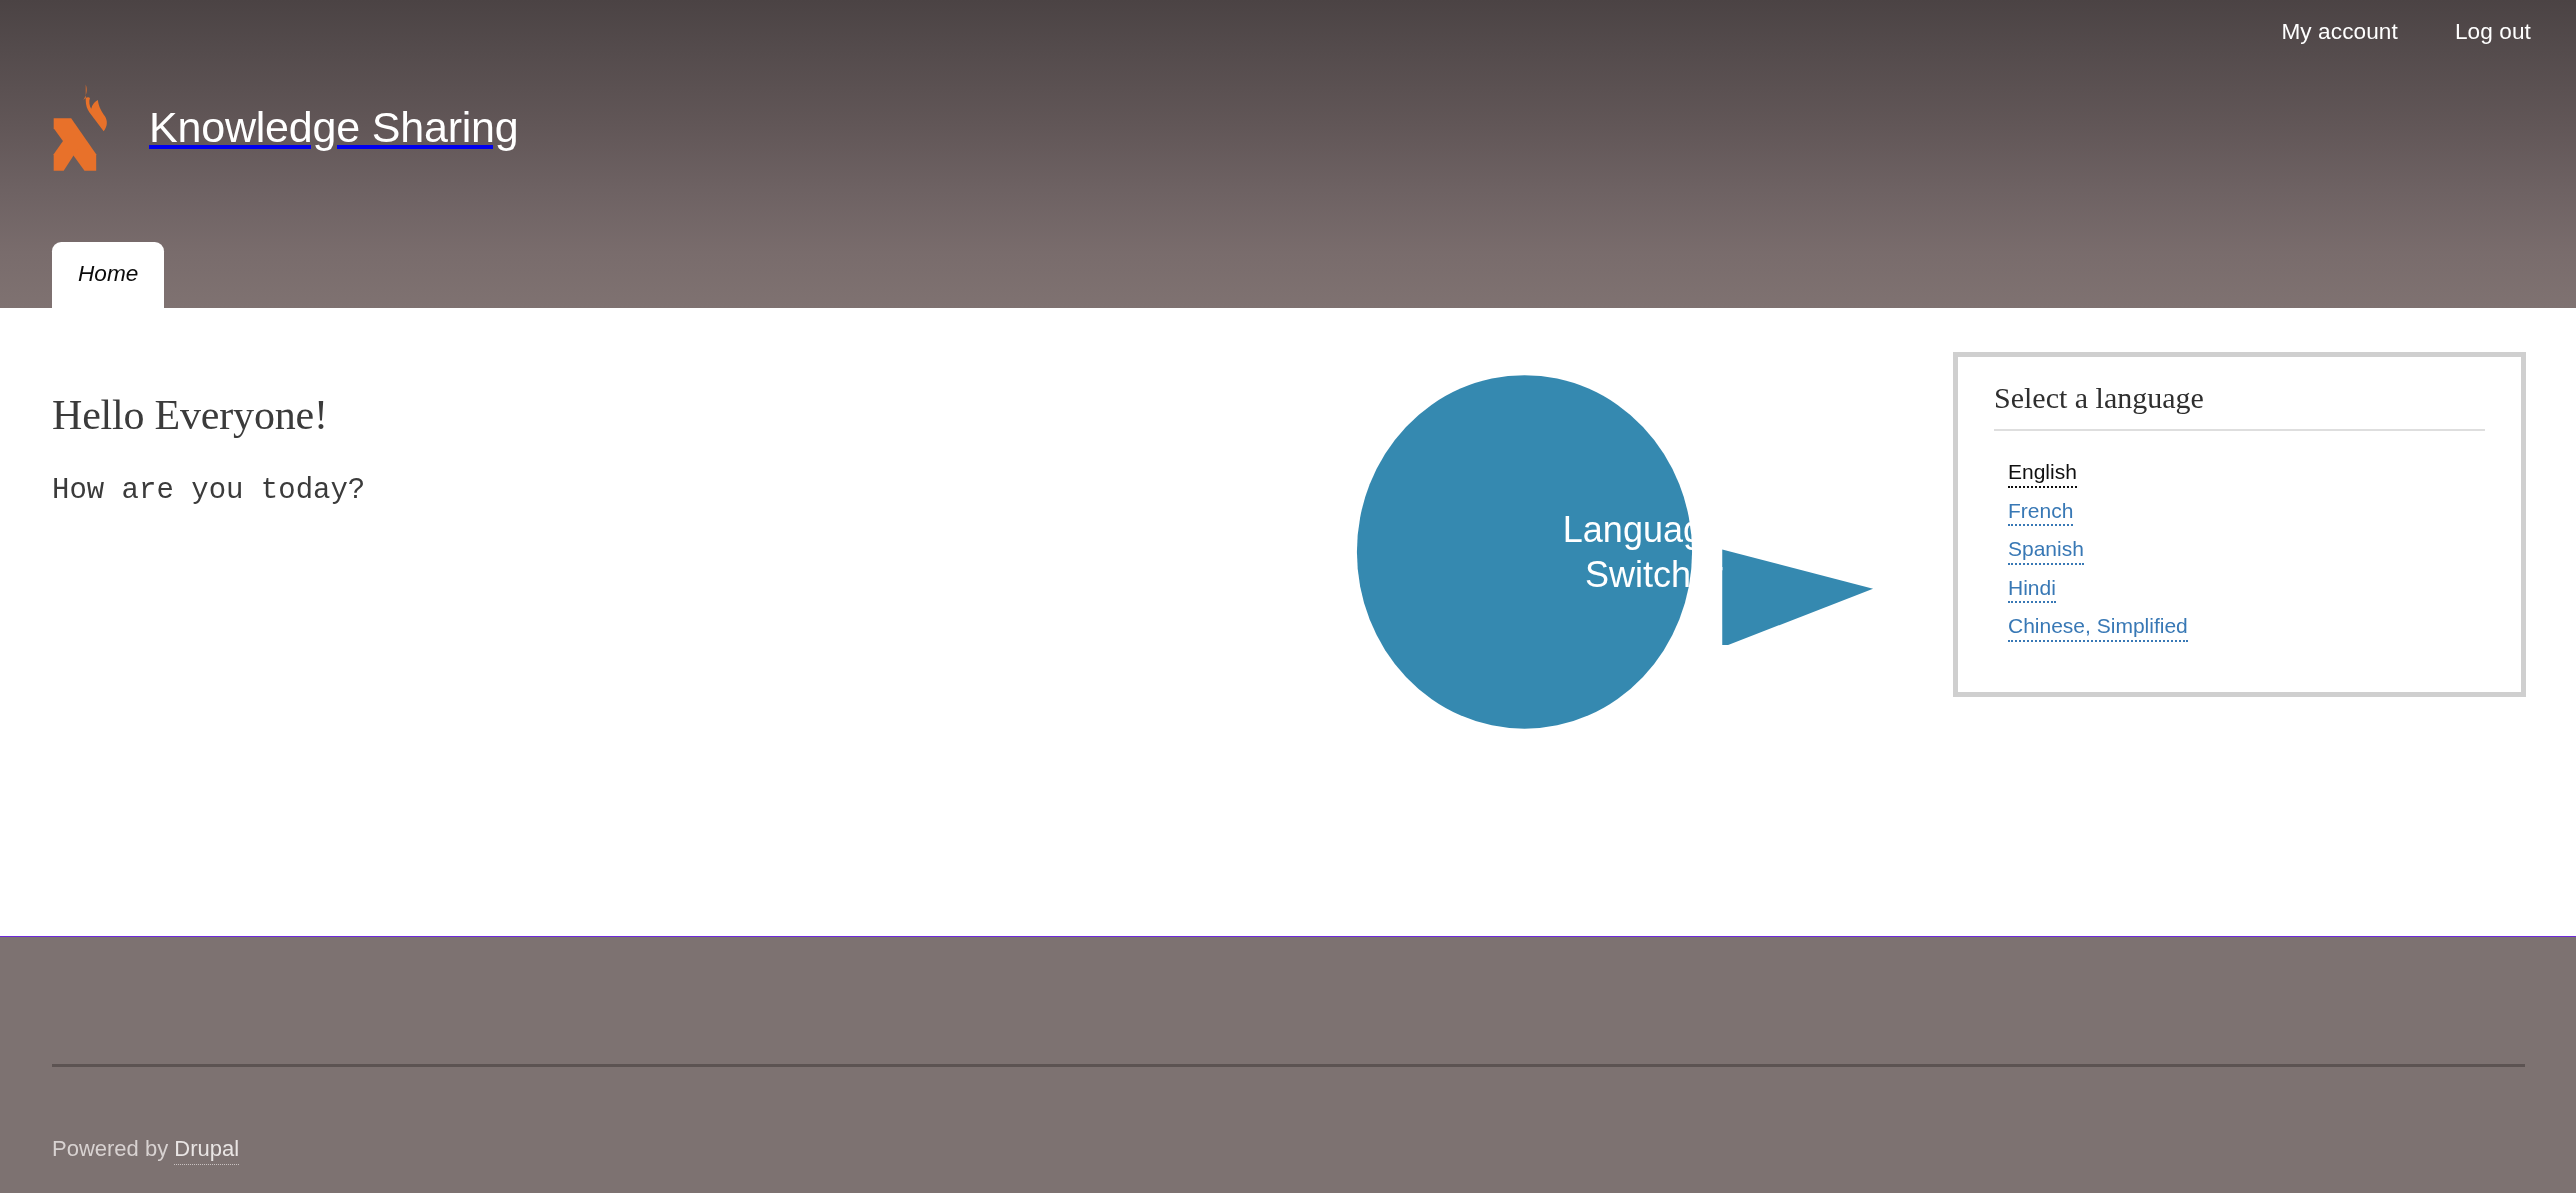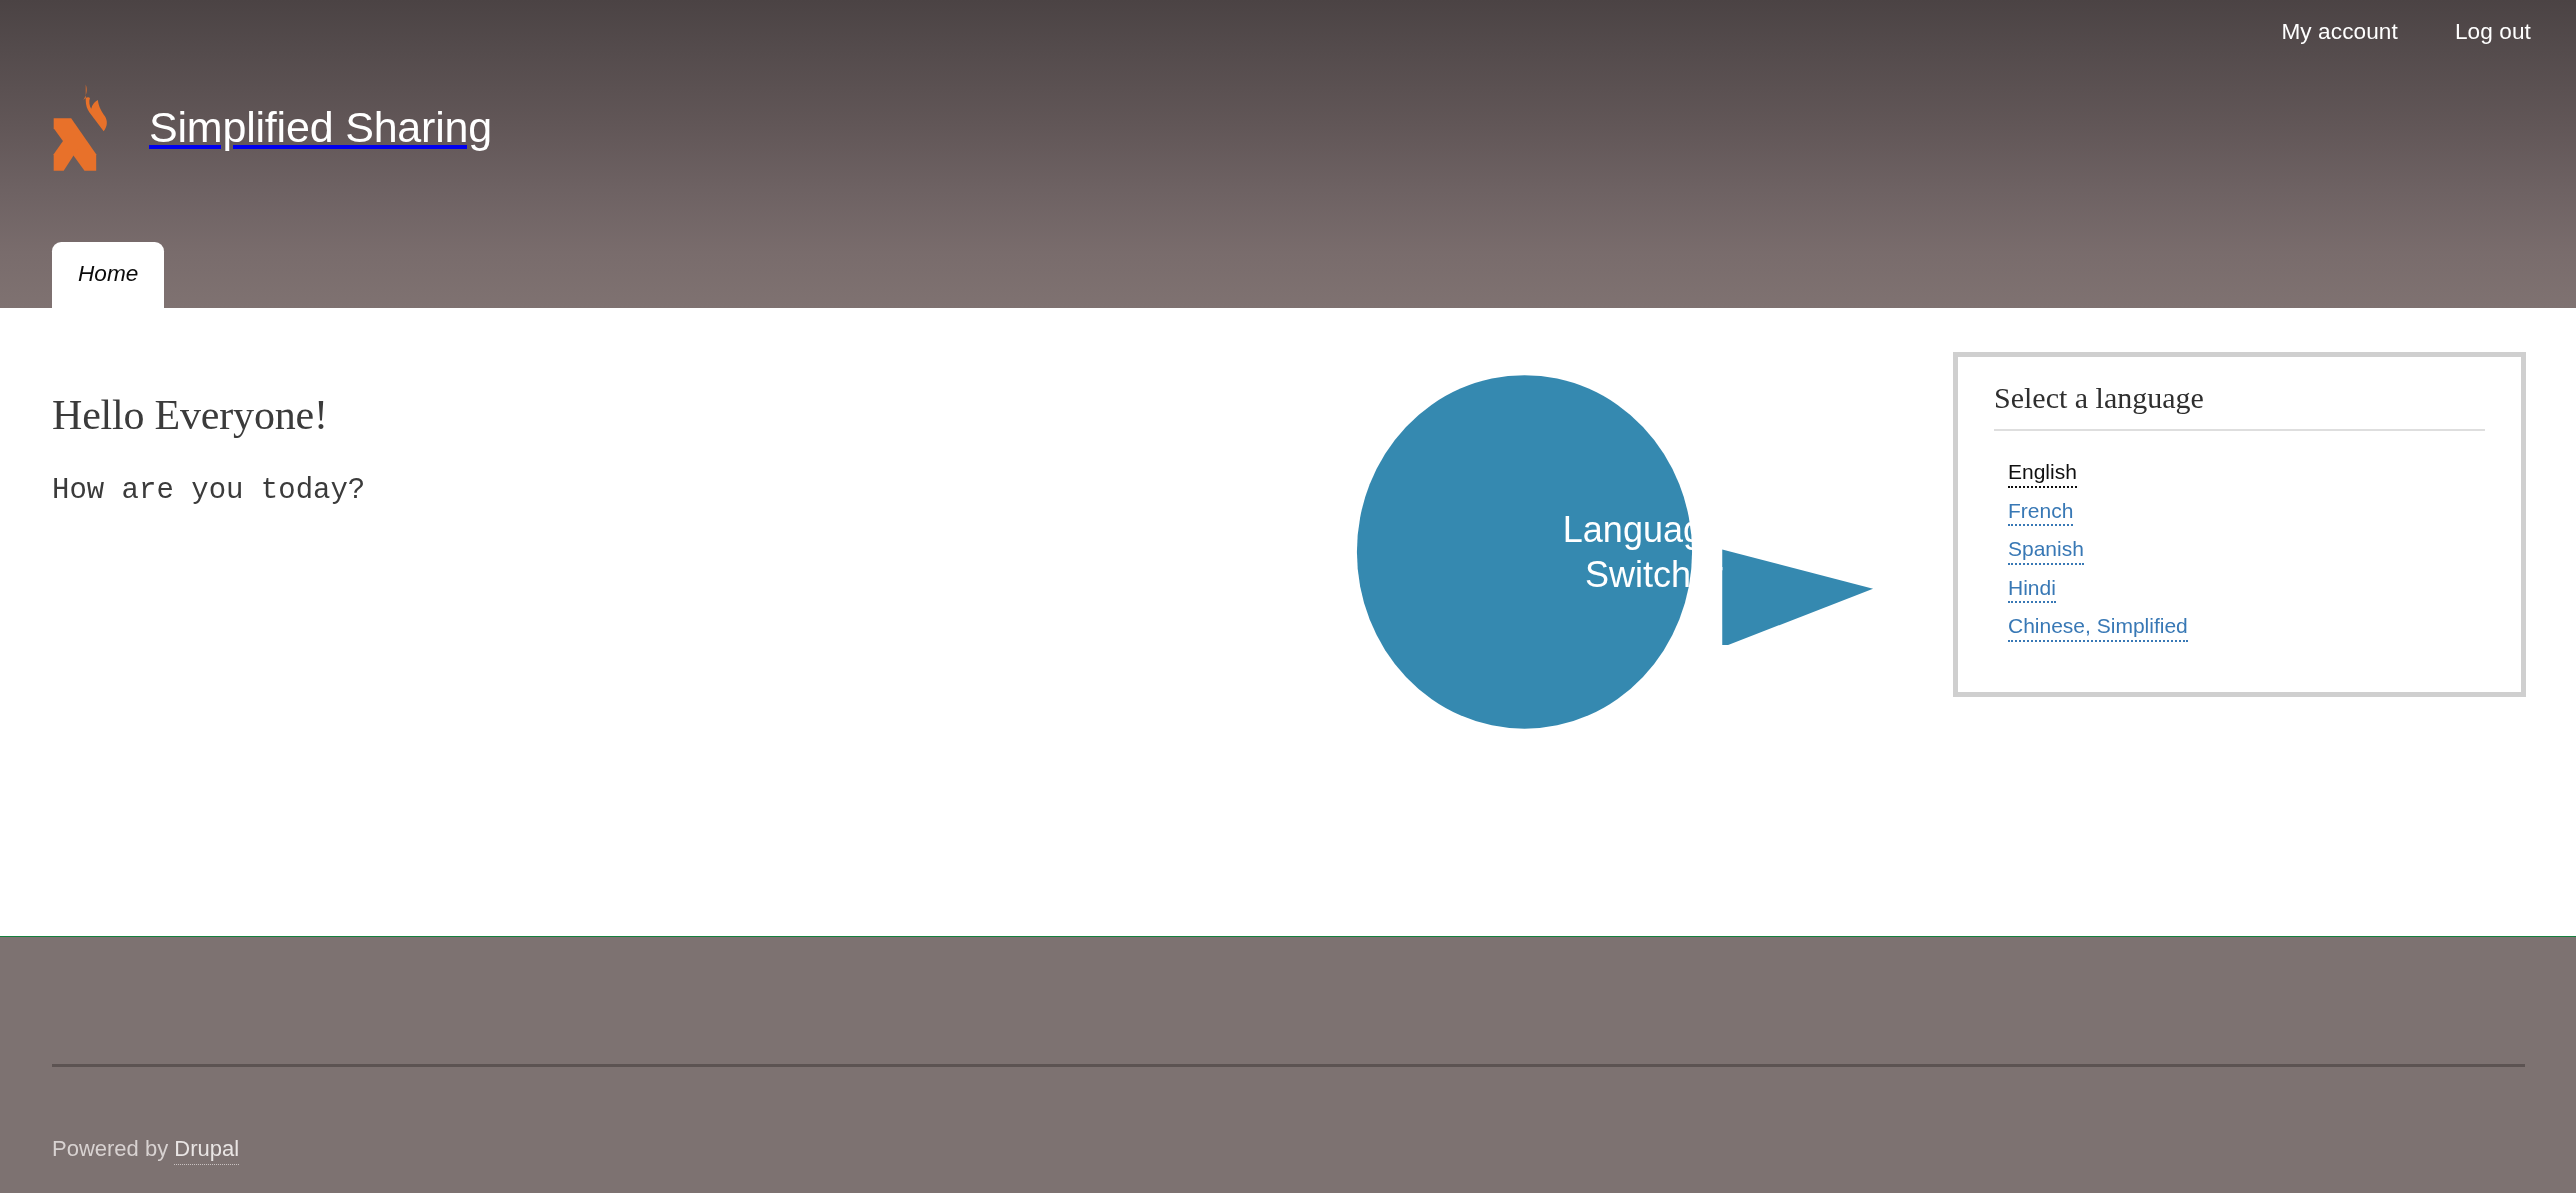--- a/index.html
+++ b/index.html
@@ -10,21 +10,21 @@
     height: 1193px;
     background: #ffffff;
     font-family: "Liberation Sans", sans-serif;
     overflow: hidden;
   }
 
   #page {
     position: relative;
     width: 2576px;
     height: 1193px;
-    background: #15803d;
+    background: #6d28d9;
   }
 
   
   .site-header {
     position: absolute;
     top: 0; left: 0;
     width: 2576px;
     height: 308px;
     background: linear-gradient(to bottom, #4b4344 0%, #554c4d 18%, #615657 40%, #6e6263 62%, #796c6c 82%, #7f7271 100%);
   }
@@ -227,21 +227,21 @@
       <a href="#">My account</a>
       <a href="#">Log out</a>
     </nav>
 
     <a class="brand" href="#">
       <svg class="brand-logo" viewBox="0 0 78 104" aria-hidden="true">
         <path fill="#e8712a" d="M40.5 0.5 C43 8 41 14 37.5 19.5 C40 16 43.5 15 45.5 16.5 C44 21 45 26 47 29.5 C48.5 24 52 20.5 55 19 C56 27.5 60 33.5 63.5 38.5 C67 44 66.5 51 62 56.5 L45 34 C42 30 40.5 25 40.5 20 Z"></path>
         <path fill="#e8712a" d="M2 41 L23 41 L53 84 L53 104 L39 104 L2 53 Z"></path>
         <path fill="#e8712a" d="M2 104 L2 84 L24 53 L36 70 L14 104 Z"></path>
       </svg>
-      <span class="site-name">Simplified Sharing</span>
+      <span class="site-name">Knowledge Sharing</span>
     </a>
 
     <nav class="primary-tabs">
       <a class="tab" href="#">Home</a>
     </nav>
   </header>
 
   <main class="main">
 
     <div class="content-region">

